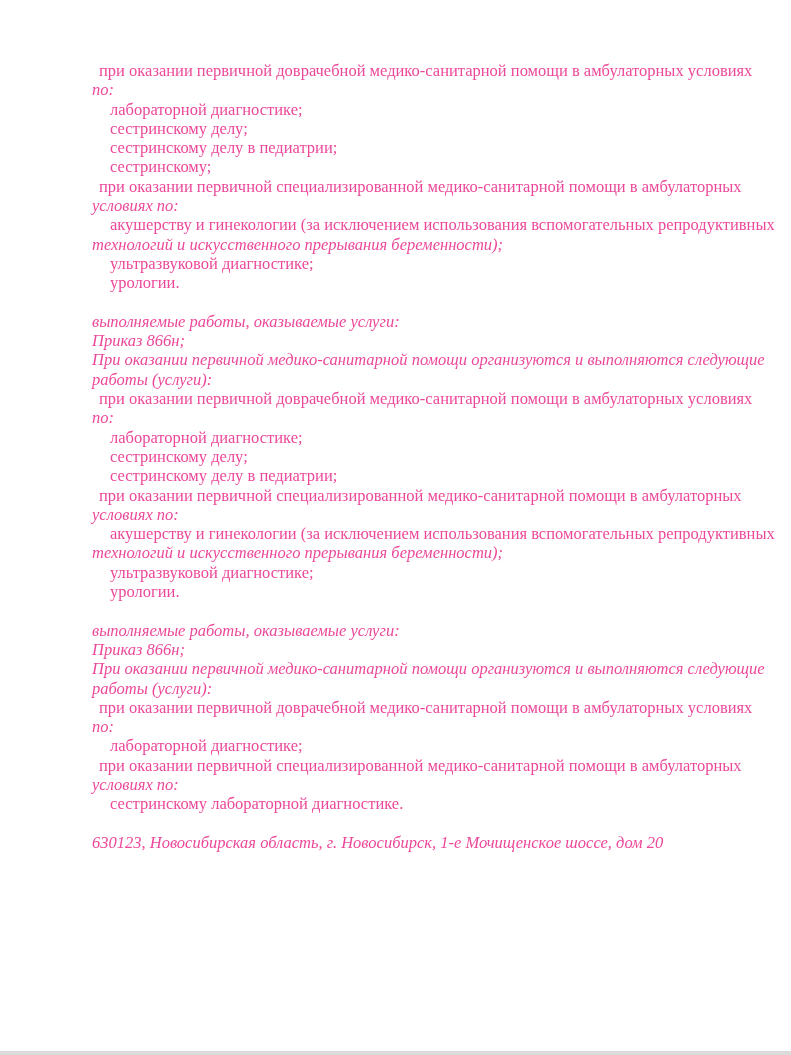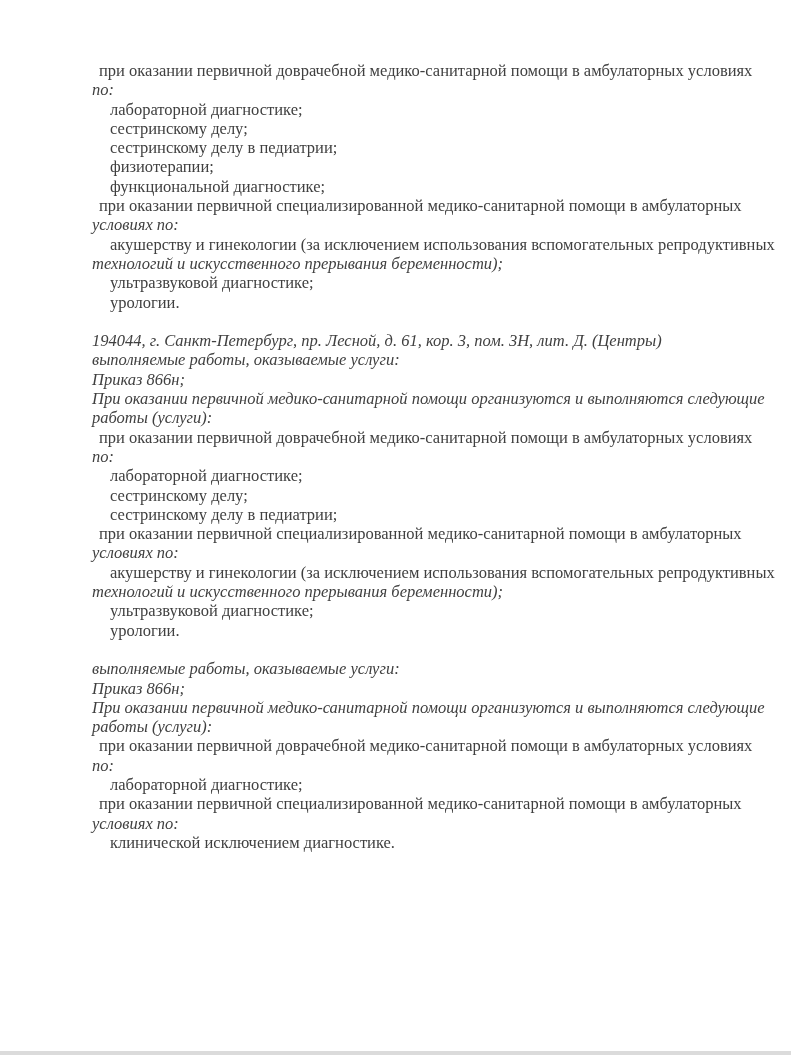--- a/index.html
+++ b/index.html
@@ -37,38 +37,36 @@
     left: 0;
     bottom: 0;
     width: 791px;
     height: 4px;
     background: #dbdbdb;
   }
 </style>
 </head>
 <body style="background: rgb(255, 255, 255);">
 
-<div class="doc" id="doc-root" style="color: #404040;">
+<div class="doc" id="doc-root" style="color: #ec4899;">
     <div class="section">
       <div class="line indent-1">при оказании первичной доврачебной медико-санитарной помощи в амбулаторных условиях</div>
       <div class="line indent-0">по:</div>
       <div class="line indent-2">лабораторной диагностике;</div>
       <div class="line indent-2">сестринскому делу;</div>
       <div class="line indent-2">сестринскому делу в педиатрии;</div>
-      <div class="line indent-2">физиотерапии;</div>
-      <div class="line indent-2">функциональной диагностике;</div>
+      <div class="line indent-2">сестринскому;</div>
       <div class="line indent-1">при оказании первичной специализированной медико-санитарной помощи в амбулаторных</div>
       <div class="line indent-0">условиях по:</div>
       <div class="line indent-2">акушерству и гинекологии (за исключением использования вспомогательных репродуктивных</div>
       <div class="line indent-0">технологий и искусственного прерывания беременности);</div>
       <div class="line indent-2">ультразвуковой диагностике;</div>
       <div class="line indent-2">урологии.</div>
     </div>
     <div class="section">
-      <div class="line indent-0">194044, г. Санкт-Петербург, пр. Лесной, д. 61, кор. 3, пом. 3Н, лит. Д. (Центры)</div>
       <div class="line indent-0">выполняемые работы, оказываемые услуги:</div>
       <div class="line indent-0">Приказ 866н;</div>
       <div class="line indent-0">При оказании первичной медико-санитарной помощи организуются и выполняются следующие</div>
       <div class="line indent-0">работы (услуги):</div>
       <div class="line indent-1">при оказании первичной доврачебной медико-санитарной помощи в амбулаторных условиях</div>
       <div class="line indent-0">по:</div>
       <div class="line indent-2">лабораторной диагностике;</div>
       <div class="line indent-2">сестринскому делу;</div>
       <div class="line indent-2">сестринскому делу в педиатрии;</div>
       <div class="line indent-1">при оказании первичной специализированной медико-санитарной помощи в амбулаторных</div>
@@ -81,17 +79,20 @@
     <div class="section">
       <div class="line indent-0">выполняемые работы, оказываемые услуги:</div>
       <div class="line indent-0">Приказ 866н;</div>
       <div class="line indent-0">При оказании первичной медико-санитарной помощи организуются и выполняются следующие</div>
       <div class="line indent-0">работы (услуги):</div>
       <div class="line indent-1">при оказании первичной доврачебной медико-санитарной помощи в амбулаторных условиях</div>
       <div class="line indent-0">по:</div>
       <div class="line indent-2">лабораторной диагностике;</div>
       <div class="line indent-1">при оказании первичной специализированной медико-санитарной помощи в амбулаторных</div>
       <div class="line indent-0">условиях по:</div>
-      <div class="line indent-2">клинической исключением диагностике.</div>
+      <div class="line indent-2">сестринскому лабораторной диагностике.</div>
+    </div>
+    <div class="section">
+      <div class="line indent-0">630123, Новосибирская область, г. Новосибирск, 1-е Мочищенское шоссе, дом 20</div>
     </div>
   </div>
 
 <div class="bottom-bar" style="background: rgb(219, 219, 219);"></div>
 
 </body></html>

